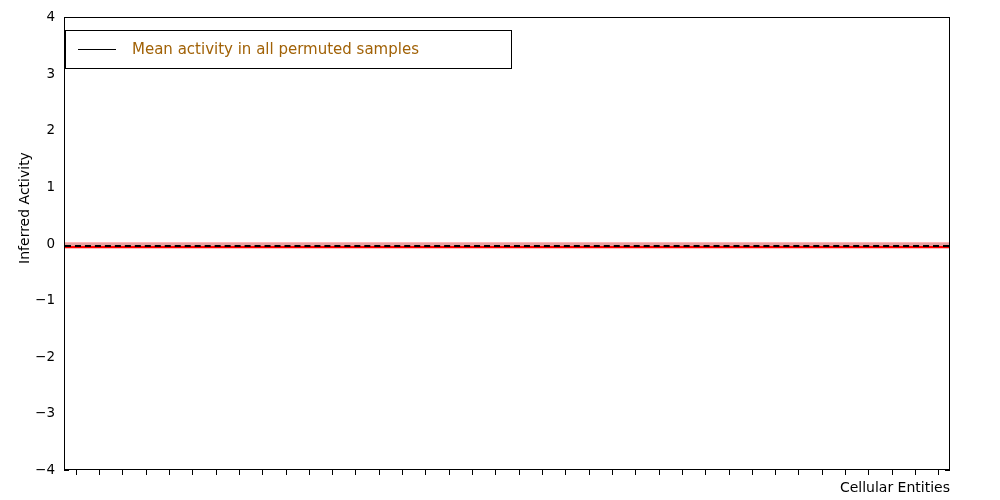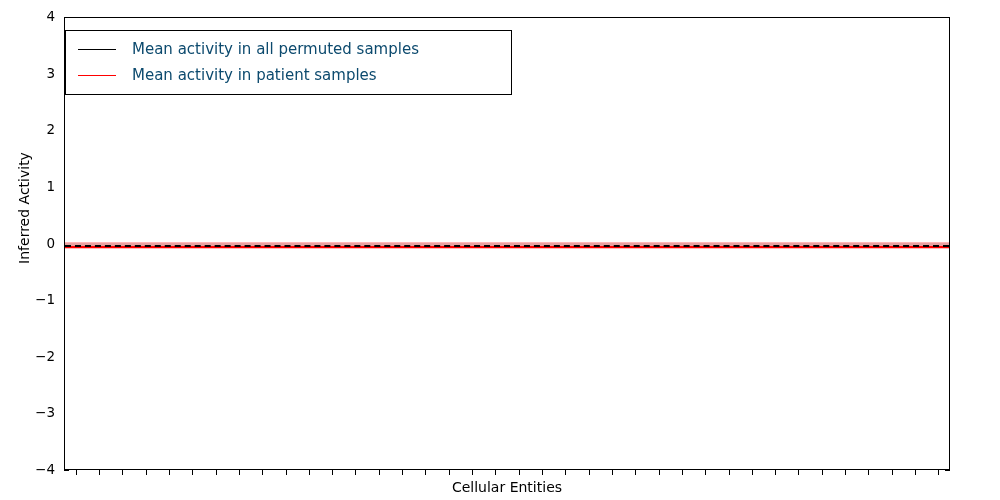--- a/index.html
+++ b/index.html
@@ -80,21 +80,21 @@
   .ytick-mark.right {
     left: 945px;
   }
 
   
   #x-axis-label {
     position: absolute;
     left: 64px;
     top: 479px;
     width: 886px;
-    text-align: center;
+    text-align: right;
     font-size: 14px;
     white-space: nowrap;
   }
   .xtick-mark {
     position: absolute;
     top: 470px;
     height: 5px;
     width: 0;
     border-left: 1.1px solid #000;
   }
@@ -166,21 +166,21 @@
     height: 0;
     margin-left: 4px;
     margin-right: 16px;
     flex: 0 0 auto;
   }
   .legend-swatch.permuted { border-top: 1.8px solid #000000; }
   .legend-swatch.patient  { border-top: 1.8px solid #ff0000; }
   .legend-text {
     font-size: 15px;
     white-space: nowrap;
-    color: #0c4a6e;
+    color: #a16207;
   }
 </style>
 </head>
 <body>
 
 <div id="figure">
 
 
   <div id="y-axis-label">Inferred Activity</div>
 
@@ -301,19 +301,15 @@
     <div id="band-patient" style="top: 224.235px; height: 6.795px;"></div>
     <div id="line-patient" style="top: 227.632px; border-top-color: rgb(255, 0, 0);"></div>
     <div id="line-permuted" style="top: 226.5px; border-top-color: rgb(0, 0, 0);"></div>
   </div>
 
   <div id="legend">
     <div class="legend-row">
       <span class="legend-swatch permuted"></span>
       <span class="legend-text">Mean activity in all permuted samples</span>
     </div>
-    <div class="legend-row">
-      <span class="legend-swatch patient"></span>
-      <span class="legend-text">Mean activity in patient samples</span>
-    </div>
   </div>
 
 </div>
 
 </body></html>

